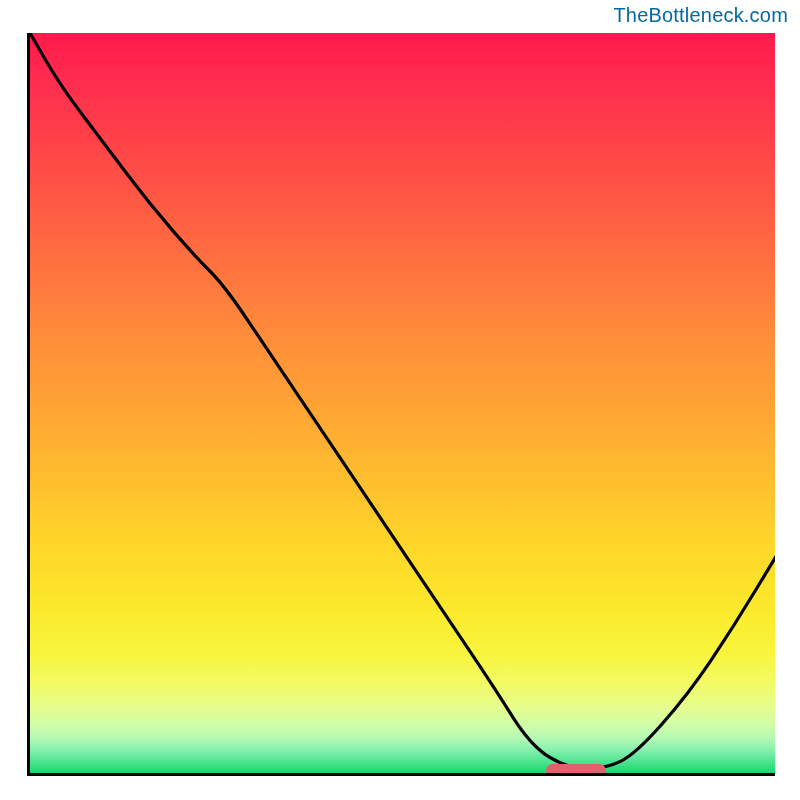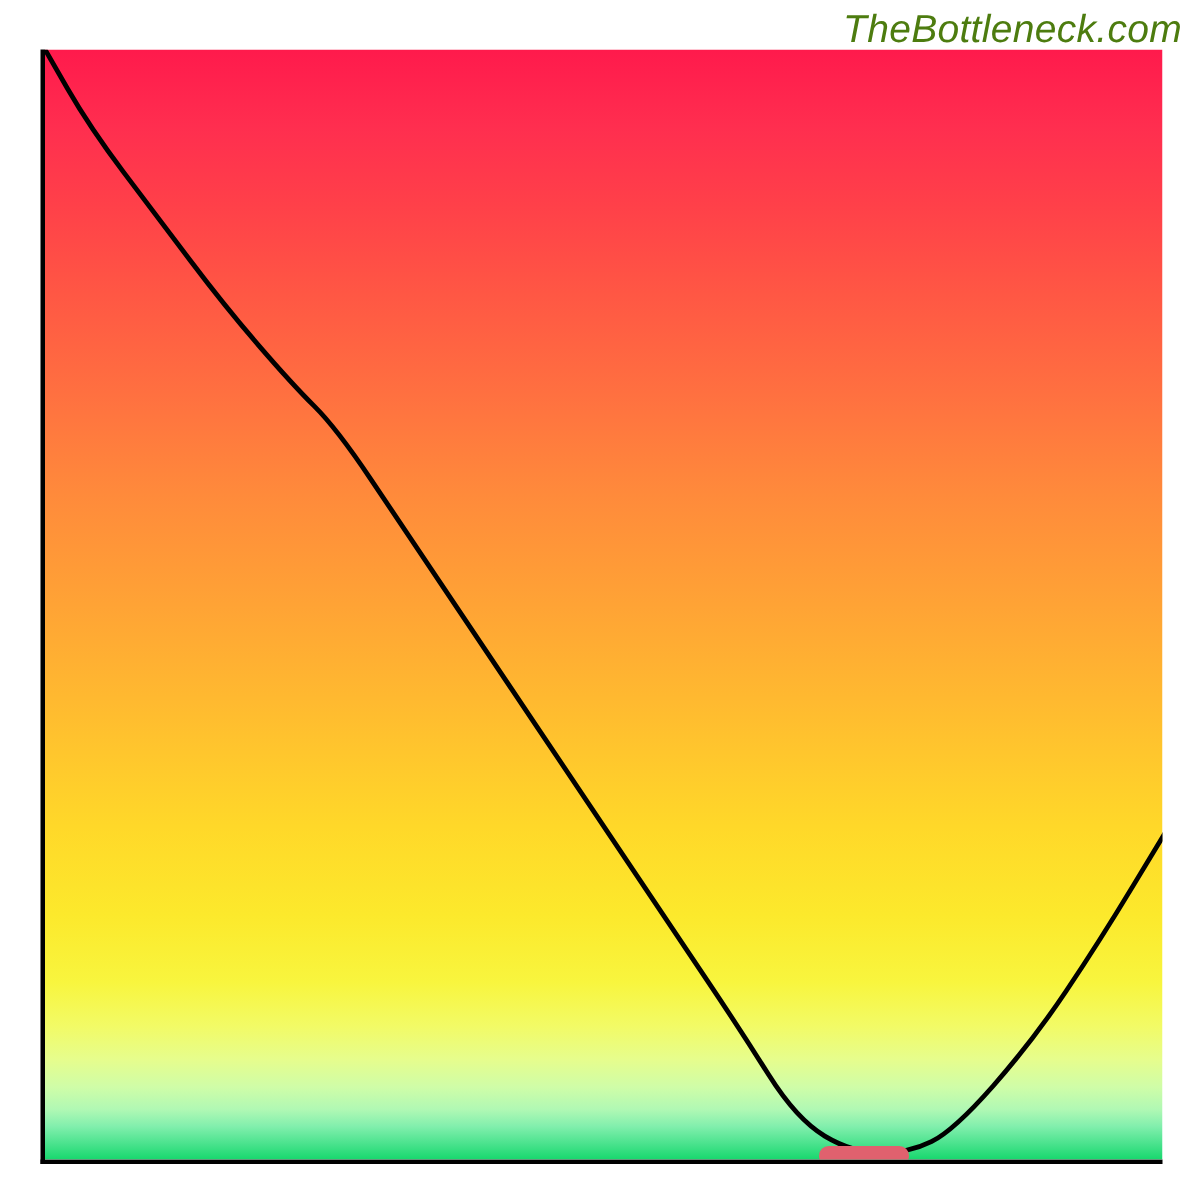--- a/index.html
+++ b/index.html
@@ -13,26 +13,25 @@
   }
   .stage {
     position: relative;
     width: 800px;
     height: 800px;
   }
   .watermark {
     position: absolute;
     top: 4px;
     right: 12px;
-    font-size: 26px;
+    font-size: 20px;
     font-weight: 500;
-    color: #4d7c0f;
+    color: #0369a1;
     letter-spacing: 0.2px;
     user-select: none;
-    font-style: italic;
   }
   .plot-frame {
     position: absolute;
     left: 27px;
     top: 33px;
     width: 748px;
     height: 743px;
     border-left: 3px solid #000;
     border-bottom: 3px solid #000;
     box-sizing: border-box;

